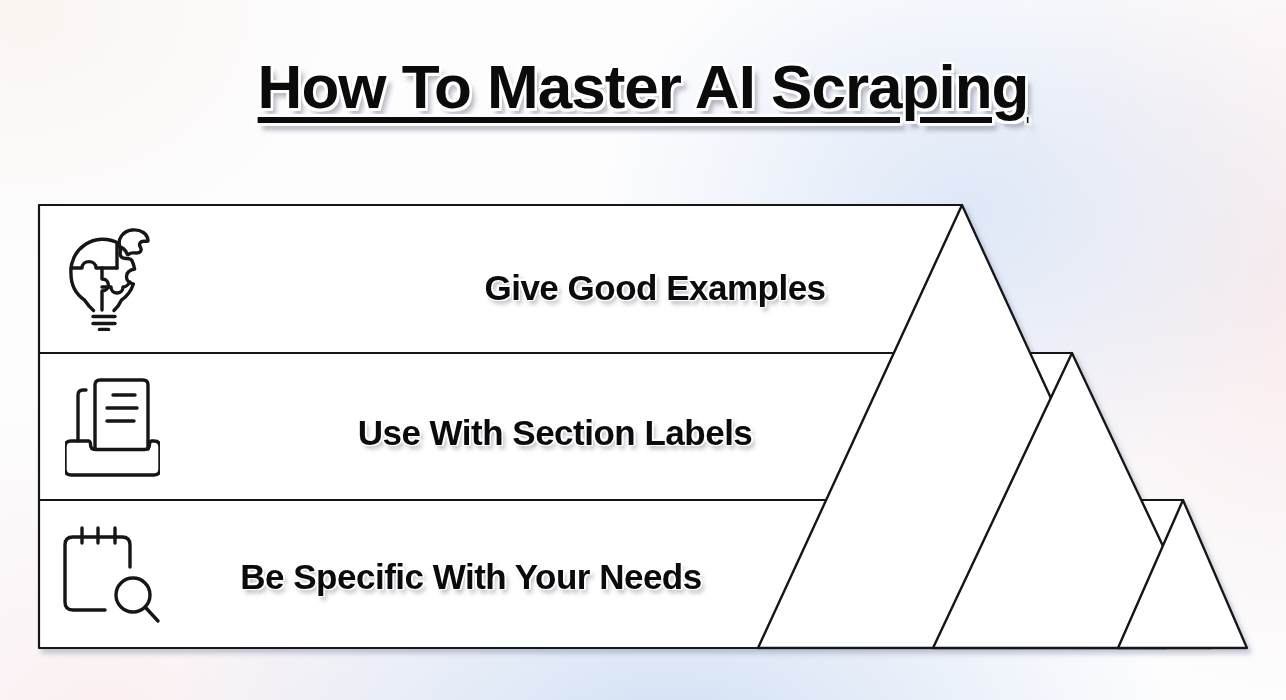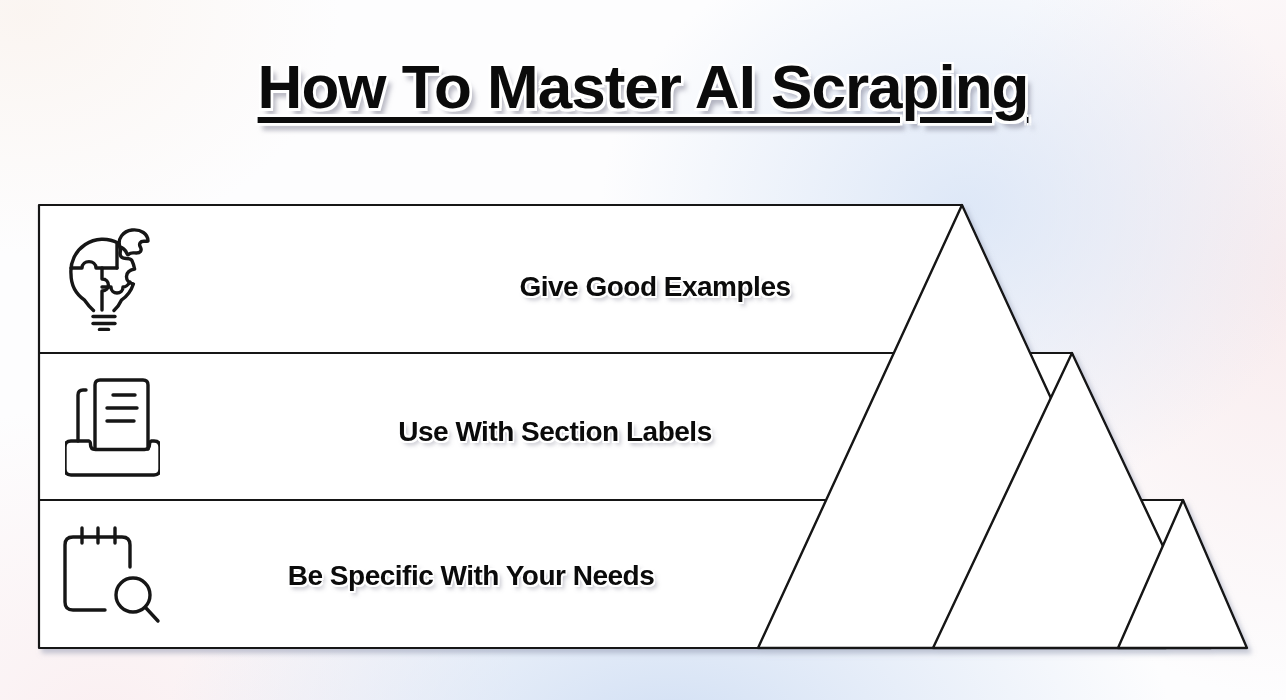--- a/index.html
+++ b/index.html
@@ -31,21 +31,21 @@
     text-underline-offset:9px;
     text-shadow:
       -2.5px -2.5px 0 #fff, 2.5px -2.5px 0 #fff, -2.5px 2.5px 0 #fff, 2.5px 2.5px 0 #fff,
       -2.5px 0 0 #fff, 2.5px 0 0 #fff, 0 -2.5px 0 #fff, 0 2.5px 0 #fff,
       5px 7px 5px rgba(120,120,140,.55);
   }
   .row-label{
     position:absolute;
     transform:translate(-50%,-50%);
     white-space:nowrap;
-    font-size:28px;
+    font-size:35px;
     font-weight:bold;
     letter-spacing:-0.5px;
     line-height:1;
     color:#0b0b0b;
     text-shadow:
       -1.6px -1.6px 0 #fff, 1.6px -1.6px 0 #fff, -1.6px 1.6px 0 #fff, 1.6px 1.6px 0 #fff,
       -1.6px 0 0 #fff, 1.6px 0 0 #fff, 0 -1.6px 0 #fff, 0 1.6px 0 #fff,
       3px 4px 4px rgba(120,120,140,.5);
   }
   #label-1{left:655px; top:287px;}

